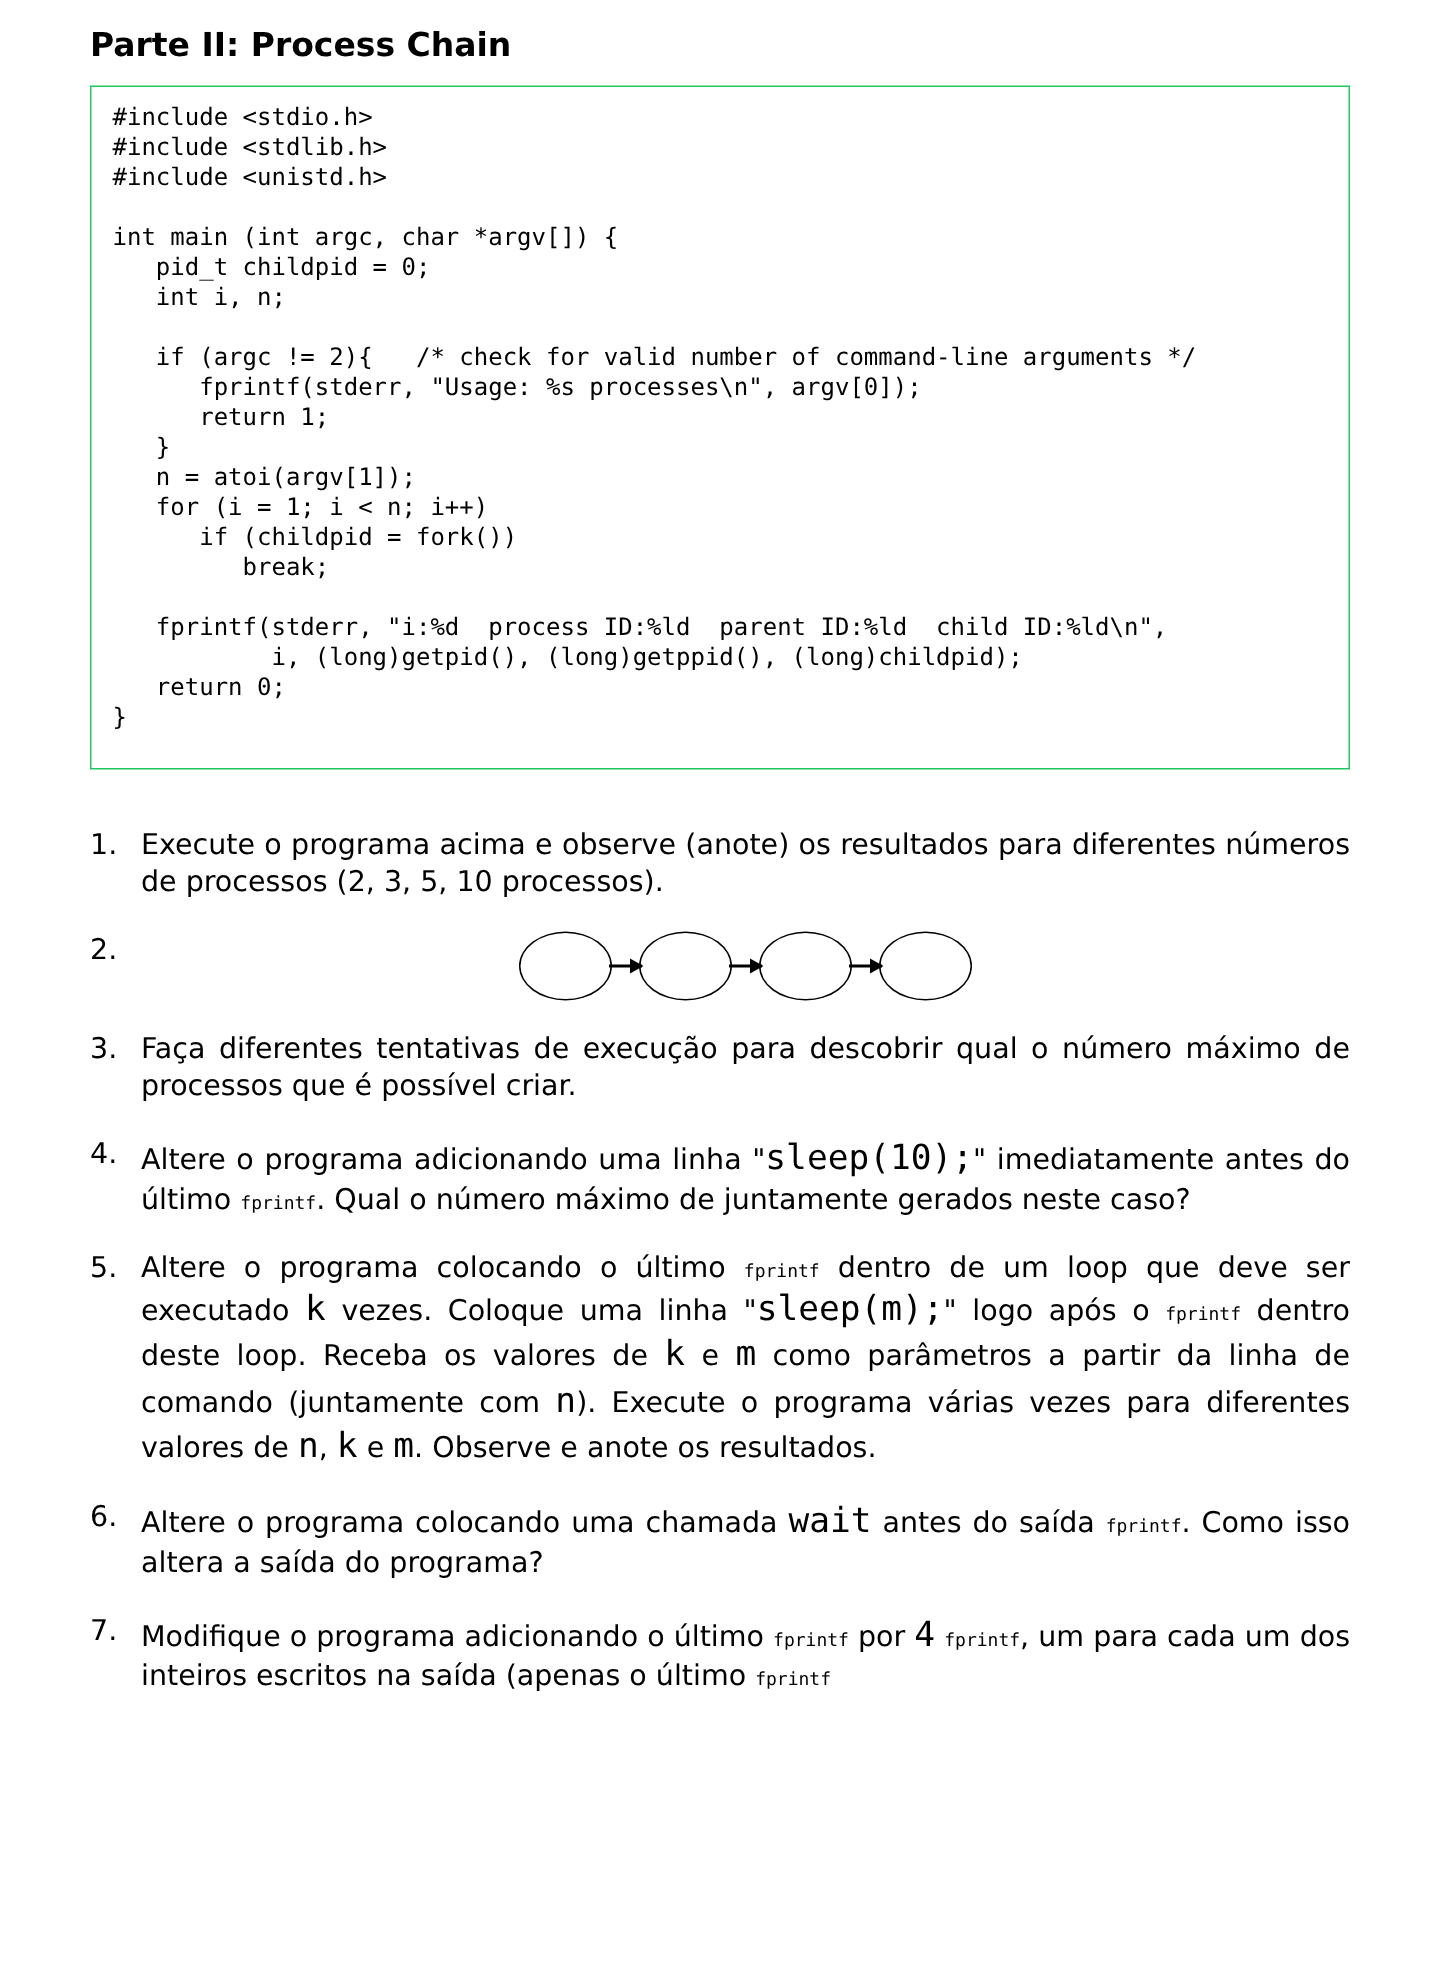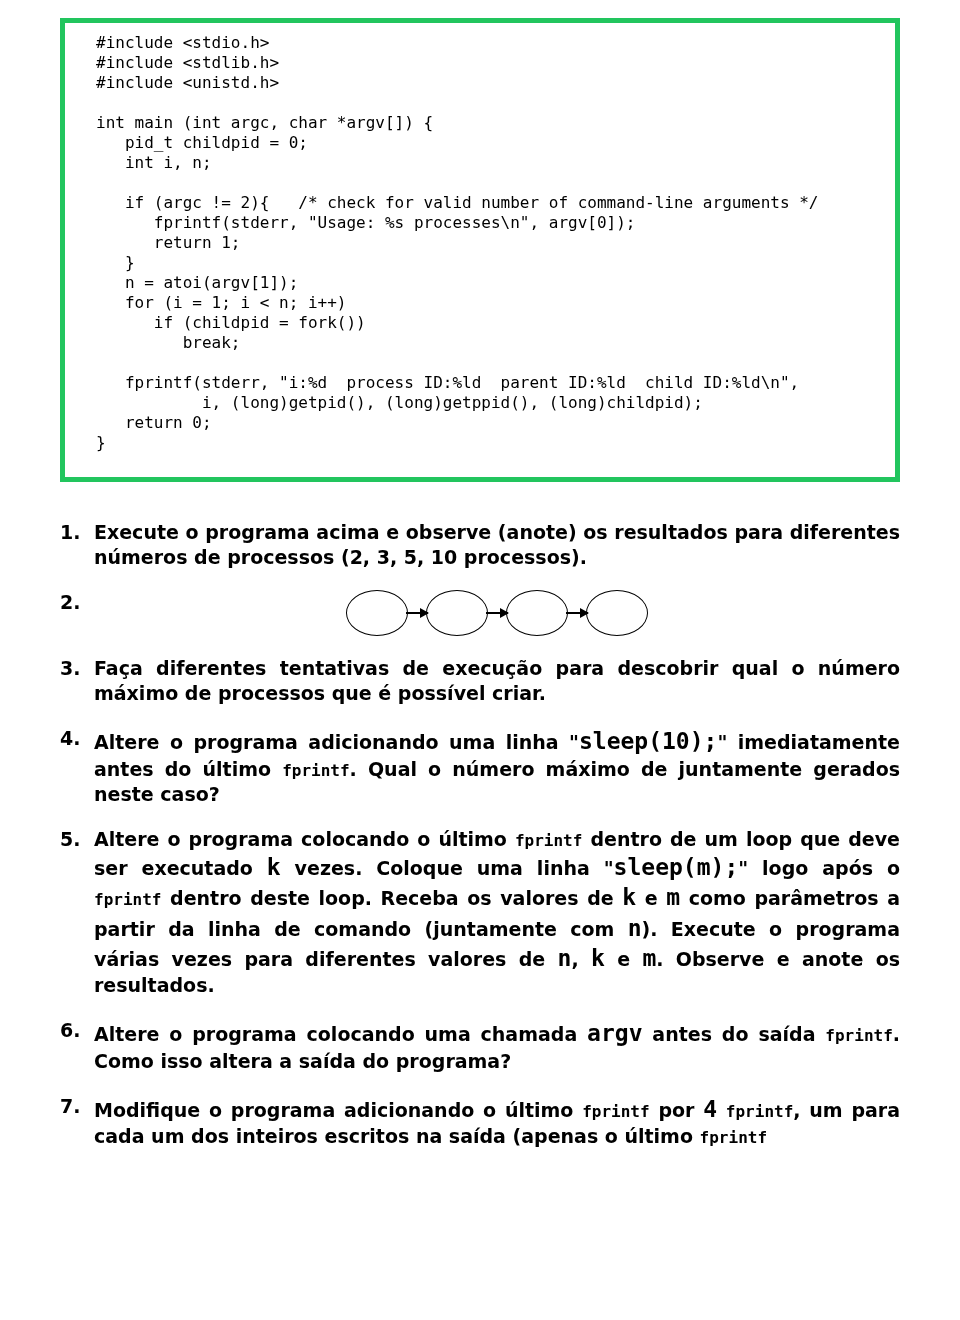--- a/index.html
+++ b/index.html
@@ -13,58 +13,57 @@
   .page {
     padding: 18px 60px 20px 60px;
   }
   h2.title {
     font-family: "DejaVu Sans", Verdana, Arial, sans-serif;
     font-weight: bold;
     font-size: 22px;
     margin: 0 0 14px 0;
   }
   .code-box {
-    border: 5px solid #22c55e;
-    padding: 10px 10px 24px 31px;
+    border: 1px solid #22c55e;
+    padding: 10px 10px 24px 14px;
     font-family: "DejaVu Sans Mono", "Courier New", monospace;
     font-size: 16px;
     line-height: 1.25;
     white-space: pre;
     margin-bottom: 38px;
   }
   ol.questions {
     list-style: none;
     padding: 0;
     margin: 0;
     counter-reset: q;
   }
   ol.questions > li {
     counter-increment: q;
     position: relative;
     padding-left: 34px;
     margin-bottom: 20px;
     font-size: 19px;
     line-height: 1.32;
     text-align: justify;
-    font-weight: bold;
   }
   ol.questions > li::before {
     content: counter(q) ".";
     position: absolute;
     left: 0;
     top: 0;
     font-size: 19px;
   }
   .mono {
     font-family: "DejaVu Sans Mono", "Courier New", monospace;
     font-size: 23px;
   }
   .mono-sm {
     font-family: "DejaVu Sans Mono", "Courier New", monospace;
-    font-size: 16px;
+    font-size: 12px;
   }
   
   .diagram {
     display: flex;
     align-items: center;
     justify-content: center;
     margin: 14px 0 6px 0;
   }
   .node {
     width: 60px;
@@ -88,20 +87,21 @@
     border-left: 9px solid #000;
     border-top: 5px solid transparent;
     border-bottom: 5px solid transparent;
   }
 </style>
 </head>
 <body>
 
 <div class="page">
 
+  <h2 class="title">Parte II: Process Chain</h2>
 
   <div class="code-box">#include &lt;stdio.h&gt;
 #include &lt;stdlib.h&gt;
 #include &lt;unistd.h&gt;
 
 int main (int argc, char *argv[]) {
    pid_t childpid = 0;
    int i, n;
 
    if (argc != 2){   /* check for valid number of command-line arguments */
@@ -142,21 +142,21 @@
 
     <li>
       <span>Altere o programa adicionando uma linha "</span><span class="mono">sleep(10);</span><span>" imediatamente antes do último </span><span class="mono-sm">fprintf</span><span>. Qual o número máximo de juntamente gerados neste caso?</span>
     </li>
 
     <li>
       <span>Altere o programa colocando o último </span><span class="mono-sm">fprintf</span><span> dentro de um loop que deve ser executado </span><span class="mono">k</span><span> vezes. Coloque uma linha "</span><span class="mono">sleep(m);</span><span>" logo após o </span><span class="mono-sm">fprintf</span><span> dentro deste loop. Receba os valores de </span><span class="mono">k</span><span> e </span><span class="mono">m</span><span> como parâmetros a partir da linha de comando (juntamente com </span><span class="mono">n</span><span>). Execute o programa várias vezes para diferentes valores de </span><span class="mono">n</span><span>, </span><span class="mono">k</span><span> e </span><span class="mono">m</span><span>. Observe e anote os resultados.</span>
     </li>
 
     <li>
-      <span>Altere o programa colocando uma chamada </span><span class="mono">argv</span><span> antes do saída </span><span class="mono-sm">fprintf</span><span>. Como isso altera a saída do programa?</span>
+      <span>Altere o programa colocando uma chamada </span><span class="mono">wait</span><span> antes do saída </span><span class="mono-sm">fprintf</span><span>. Como isso altera a saída do programa?</span>
     </li>
 
     <li>
       <span>Modifique o programa adicionando o último </span><span class="mono-sm">fprintf</span><span> por </span><span class="mono">4</span><span>  </span><span class="mono-sm">fprintf</span><span>, um para cada um dos inteiros escritos na saída (apenas o último </span><span class="mono-sm">fprintf</span>
     </li>
 
   </ol>
 
 </div>
 

